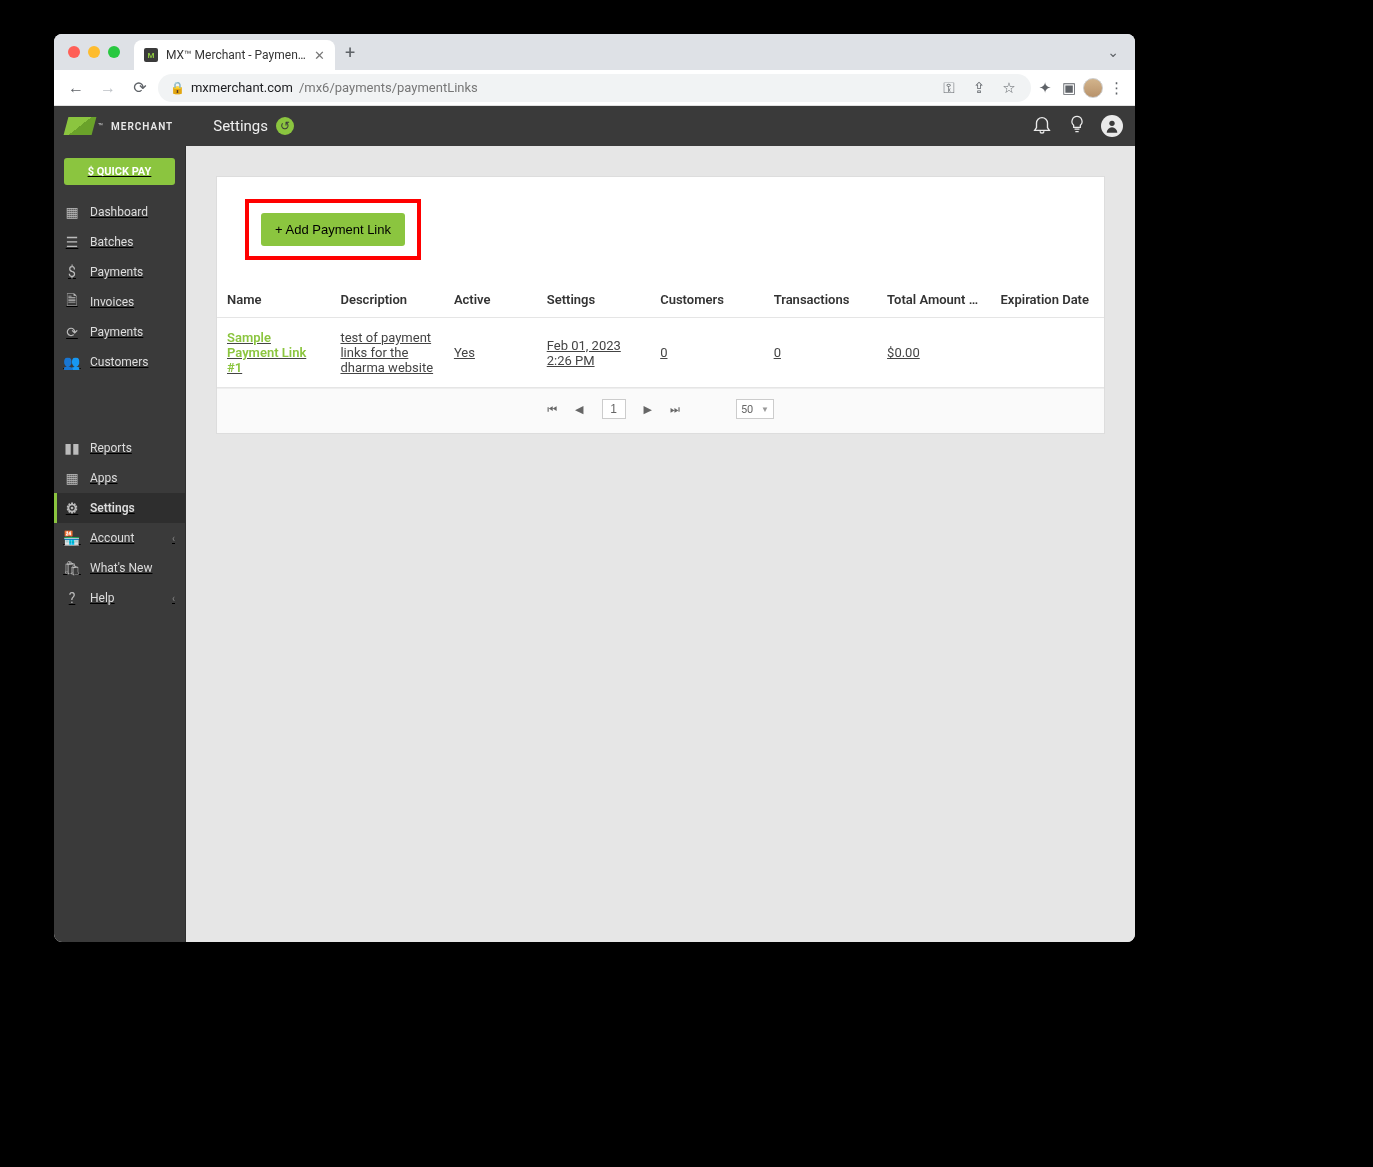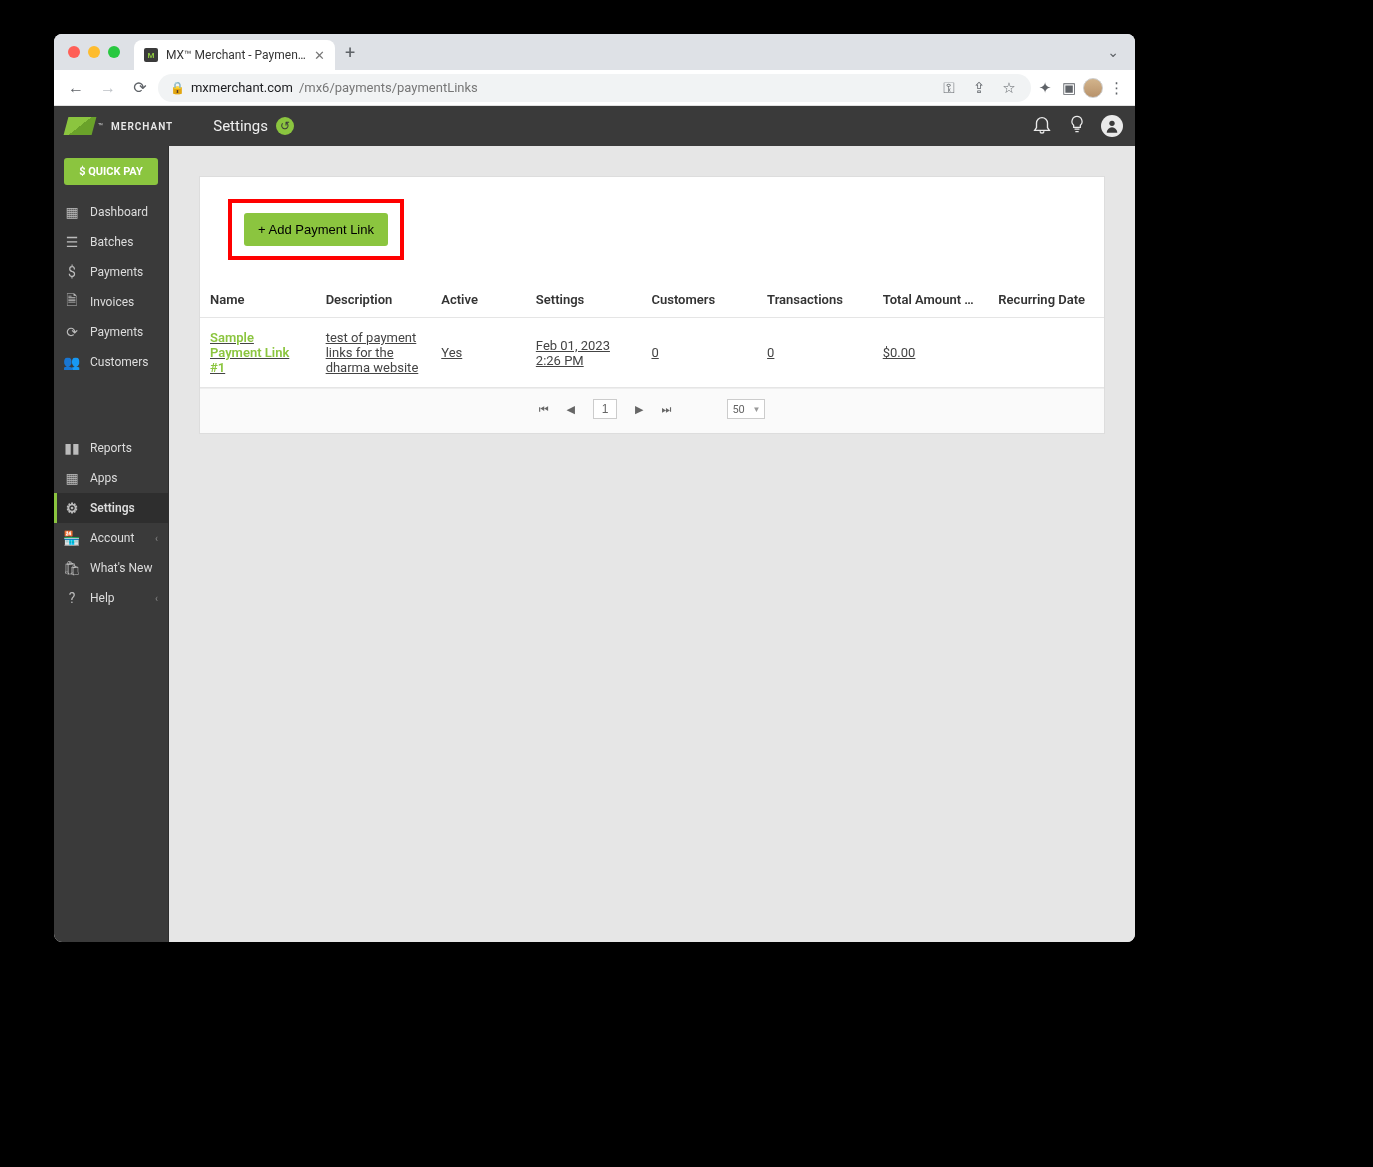--- a/index.html
+++ b/index.html
@@ -122,25 +122,26 @@
       color:#3a3a3a; font-size:12px; margin-left:8px; cursor:pointer;
     }
     .header-right { margin-left:auto; display:flex; align-items:center; gap:14px; }
     .header-ico { color:#eaeaea; font-size:20px; cursor:pointer; }
     .header-user { width:22px; height:22px; background:#eaeaea; border-radius:50%; display:flex; align-items:center; justify-content:center; color:#3a3a3a;}
 
     .app-body { flex:1; display:flex; overflow:hidden; }
 
     
     .sidebar {
-      width: 115px;
+      width: 132px;
       background:#3a3a3a;
       display:flex;
       flex-direction:column;
       border-right: 1px solid #2e2e2e;
+      text-decoration: underline;
     }
     .quick-pay {
       margin: 12px 10px;
       background:#8bc53f;
       color:#fff;
       font-weight:bold;
       font-size:11px;
       text-align:center;
       padding:7px 4px;
       border-radius:3px;
@@ -410,21 +411,21 @@
           <table class="data-table">
             <thead>
               <tr>
                 <th style="width:110px">Name</th>
                 <th style="width:110px">Description</th>
                 <th style="width:90px">Active</th>
                 <th style="width:110px">Settings</th>
                 <th style="width:110px">Customers</th>
                 <th style="width:110px">Transactions</th>
                 <th style="width:110px;max-width:110px">Total Amount P…</th>
-                <th style="width:110px">Recurring Date</th>
+                <th style="width:110px">Expiration Date</th>
               </tr>
             </thead>
             <tbody>
               <tr>
                 <td><span class="row-name">Sample Payment Link #1</span></td>
                 <td>test of payment links for the dharma website</td>
                 <td>Yes</td>
                 <td>Feb 01, 2023 2:26 PM</td>
                 <td>0</td>
                 <td>0</td>

